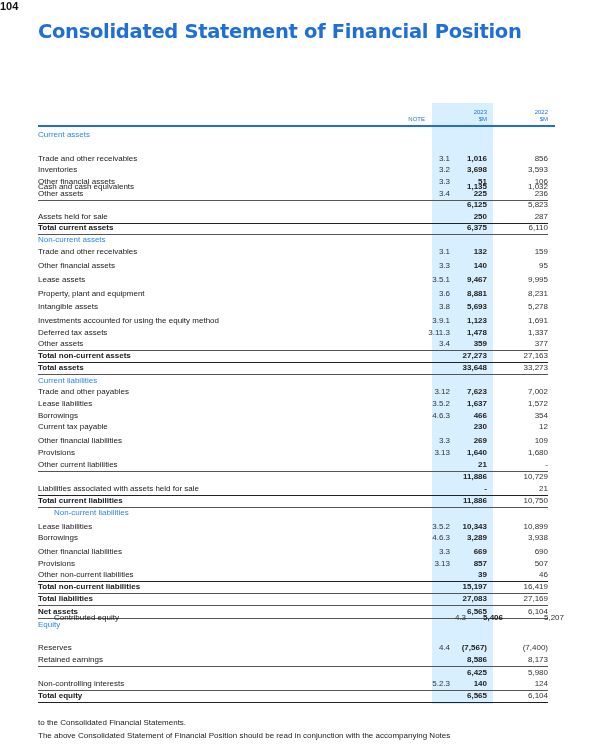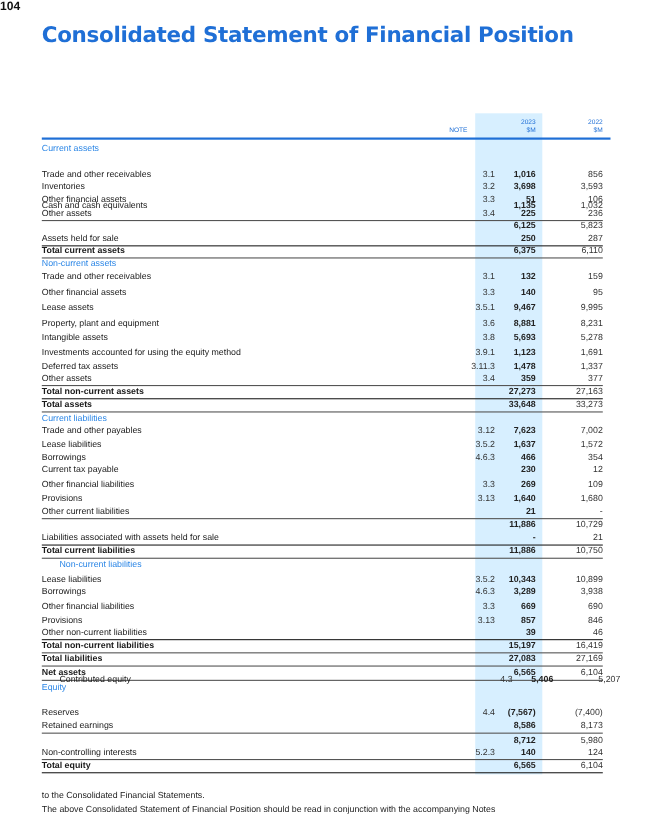--- a/index.html
+++ b/index.html
@@ -251,21 +251,21 @@
     <div class="row" style="top: 546px;">
       <span class="lbl">Other financial liabilities</span>
       <span class="note">3.3</span>
       <span class="v23">669</span>
       <span class="v22">690</span>
     </div>
     <div class="row" style="top: 558px;">
       <span class="lbl">Provisions</span>
       <span class="note">3.13</span>
       <span class="v23">857</span>
-      <span class="v22">846</span>
+      <span class="v22">507</span>
     </div>
     <div class="row line-strong" style="top: 569px;">
       <span class="lbl">Other non-current liabilities</span>
       <span class="note"></span>
       <span class="v23">39</span>
       <span class="v22">46</span>
     </div>
     <div class="row bold line-under" style="top: 581px;">
       <span class="lbl">Total non-current liabilities</span>
       <span class="note"></span>
@@ -303,21 +303,21 @@
       <span class="v22">(7,400)</span>
     </div>
     <div class="row line-under" style="top: 654px;">
       <span class="lbl">Retained earnings</span>
       <span class="note"></span>
       <span class="v23">8,586</span>
       <span class="v22">8,173</span>
     </div>
     <div class="row section" style="top: 667px;">
       <span class="note"></span>
-      <span class="v23">8,712</span>
+      <span class="v23">6,425</span>
       <span class="v22">5,980</span>
     </div>
     <div class="row line-under" style="top: 678px;">
       <span class="lbl">Non-controlling interests</span>
       <span class="note">5.2.3</span>
       <span class="v23">140</span>
       <span class="v22">124</span>
     </div>
     <div class="row bold line-strong" style="top: 690px;">
       <span class="lbl">Total equity</span>

